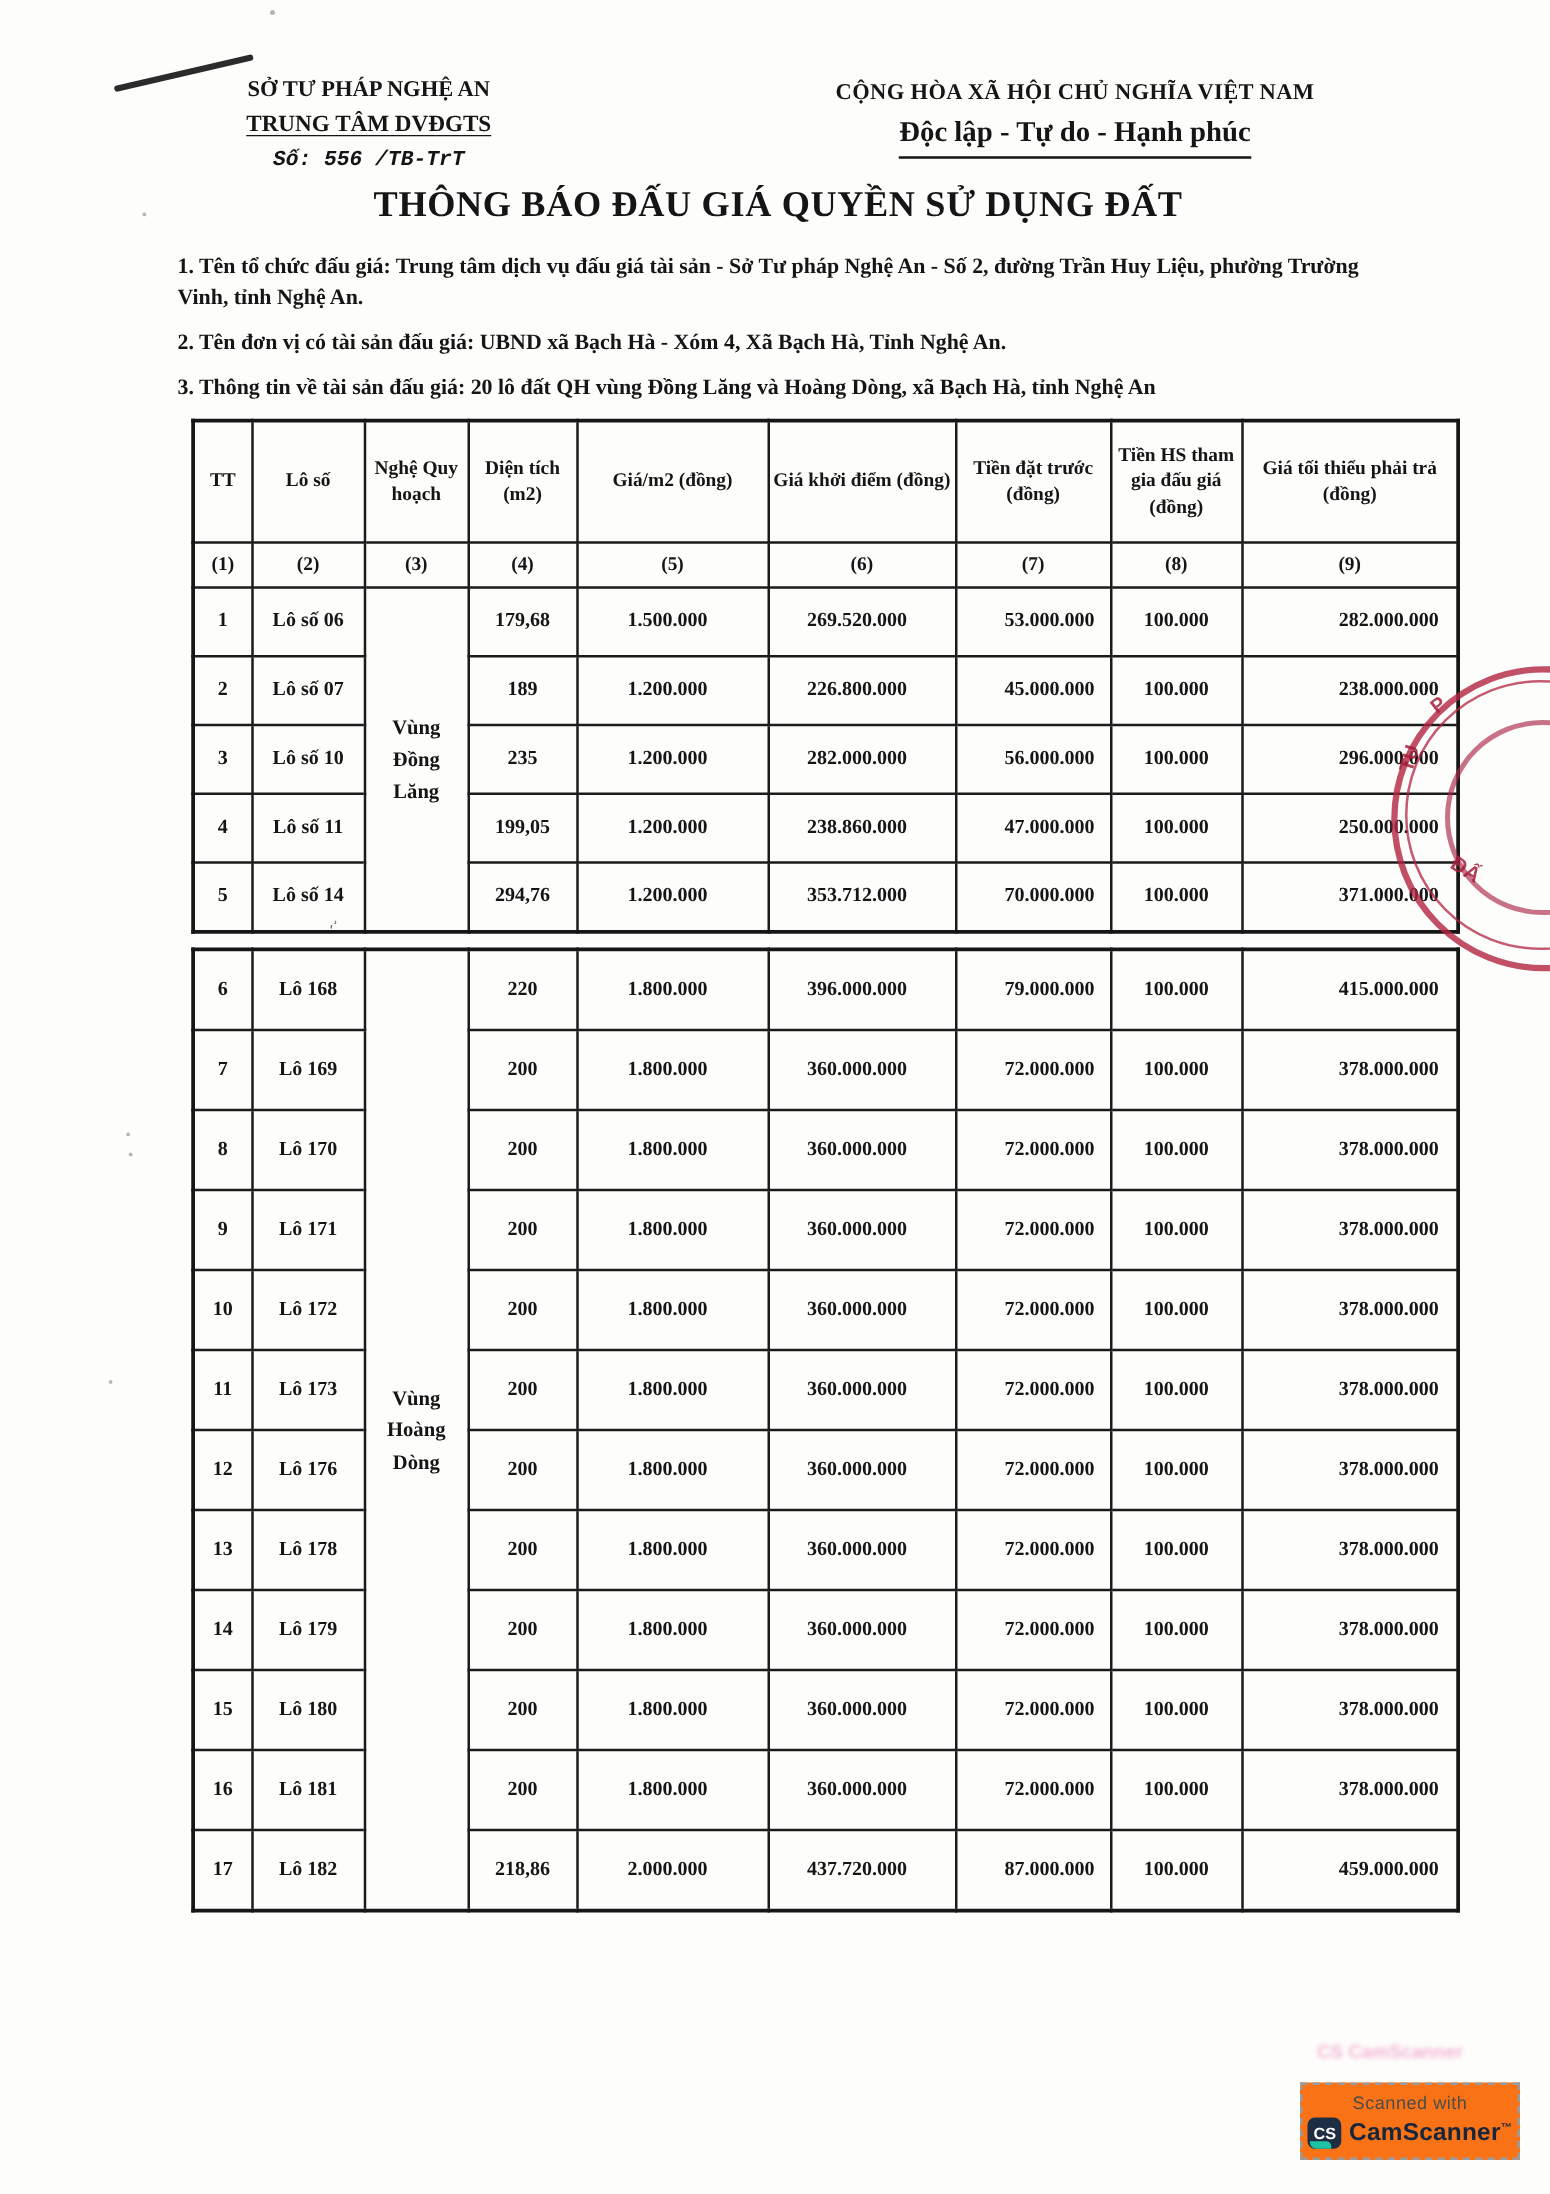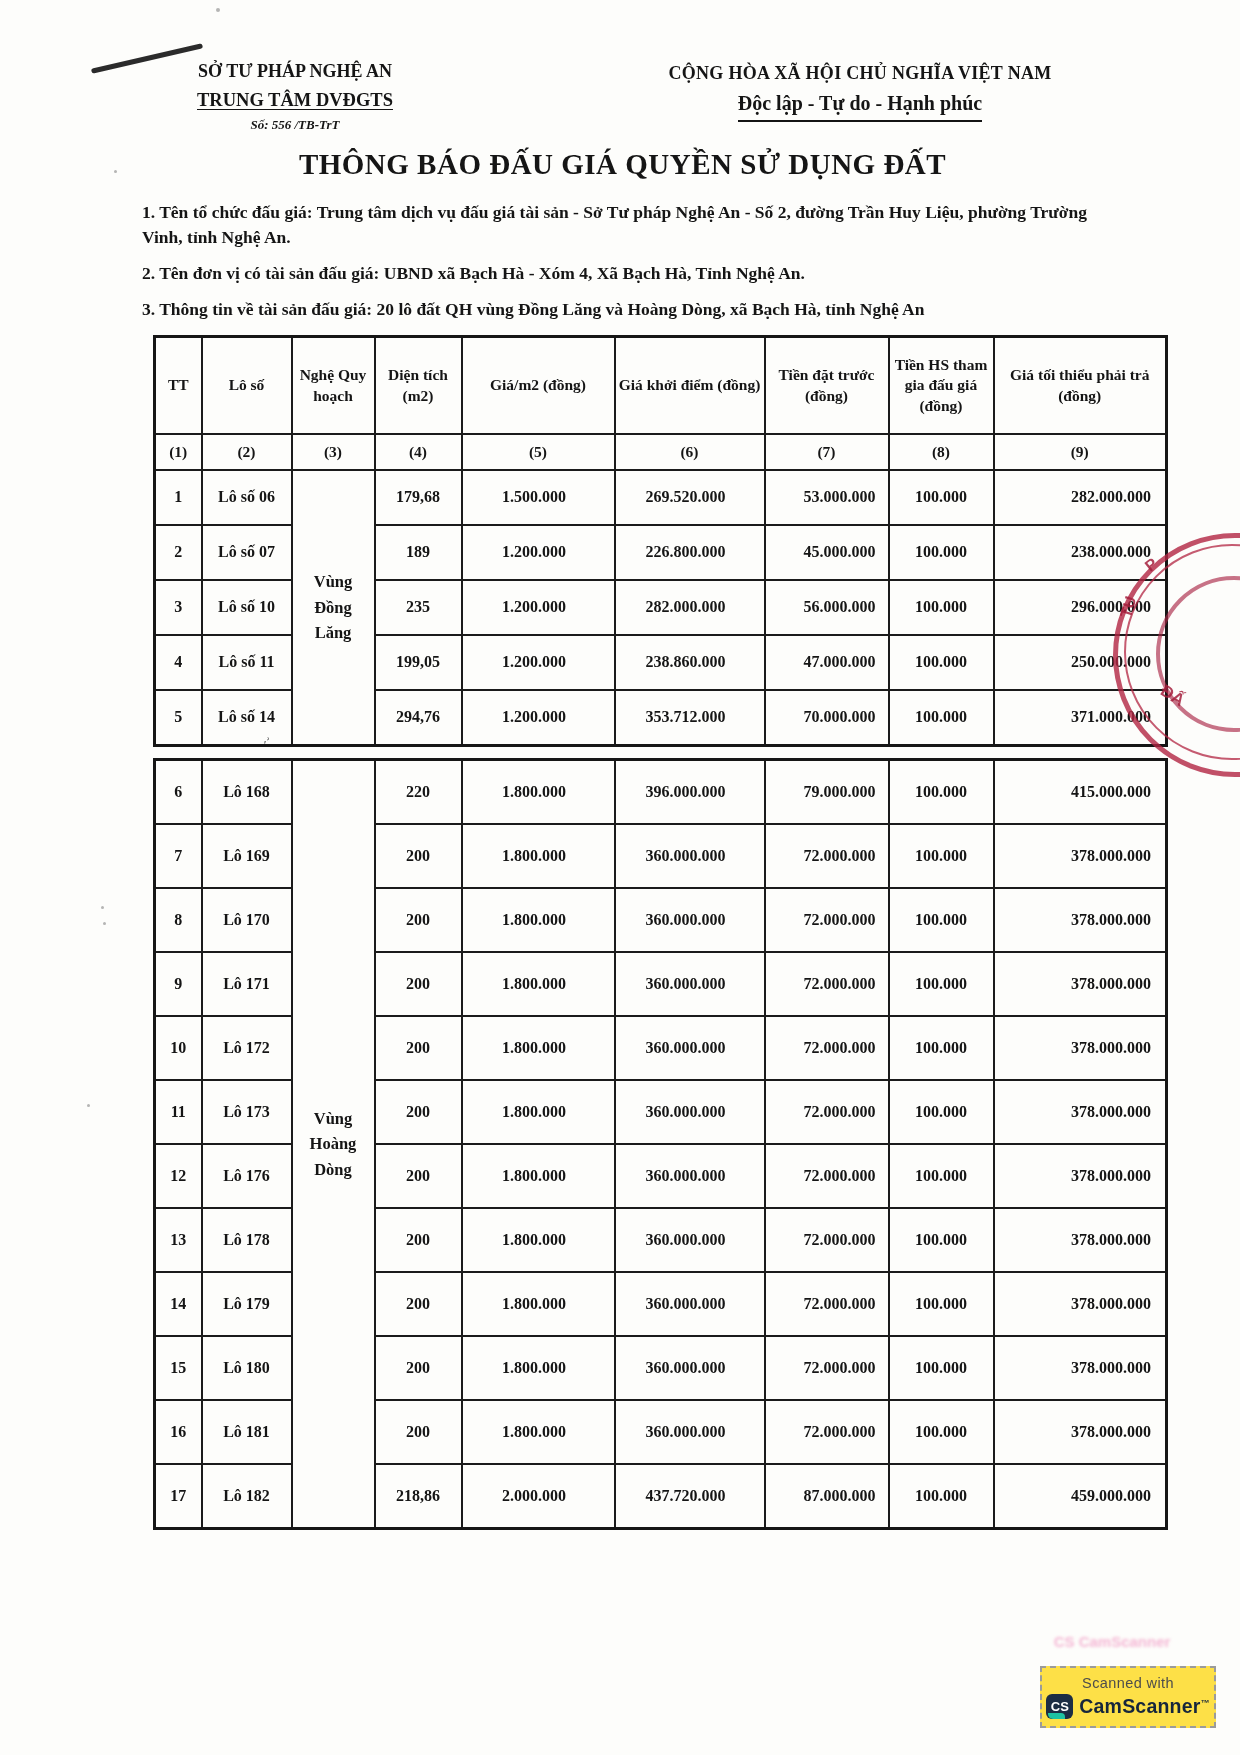--- a/index.html
+++ b/index.html
@@ -6,24 +6,24 @@
   .page{
     position:relative; width:1240px; height:1755px;
     background:#fdfdfb; overflow:hidden;
     font-family:"Liberation Serif","DejaVu Serif",serif;
     color:#151515; font-weight:700;
   }
   
   .hdr-left{position:absolute; top:57px; left:170px; width:250px; text-align:center; line-height:1.6;}
   .hdr-left .l1{font-size:18px;}
   .hdr-left .l2{font-size:18.5px; text-decoration:underline; text-underline-offset:3px;}
-  .hdr-left .l3{font-size:13px; font-style:italic;}
+  .hdr-left .l3{font-size:17px; font-style:italic;font-family:Liberation Mono, monospace;}
   .hdr-right{position:absolute; top:60px; left:615px; width:490px; text-align:center; line-height:1.55;}
   .hdr-right .l1{font-size:18px; letter-spacing:.3px;}
-  .hdr-right .l2{font-size:20px; display:inline-block; border-bottom:2px solid #141414; padding-bottom:1px;}
+  .hdr-right .l2{font-size:23px; display:inline-block; border-bottom:2px solid #141414; padding-bottom:1px;}
   .hdr-right .l3{font-size:17.5px; font-style:italic; padding-left:60px;}
   
   .title{position:absolute; top:148px; left:130px; width:985px; text-align:center;
          font-size:29px; letter-spacing:.5px;}
   .paras{position:absolute; top:200px; left:142px; width:972px;}
   .paras p{margin:0 0 11px 0; font-size:17.5px; line-height:1.42;}
   
   .tbl{position:absolute; left:153px; border-collapse:collapse; table-layout:fixed; width:1012px;
        background:transparent;}
   .tbl td,.tbl th{border:2px solid #1b1b1b; font-size:16px; line-height:1.3; overflow:hidden;}
@@ -53,21 +53,21 @@
               font-family:"Liberation Sans",sans-serif; font-weight:700;}
   .frag-1{left:1146px; top:556px; transform:rotate(-38deg);}
   .frag-2{left:1118px; top:598px; transform:rotate(-74deg);}
   .frag-3{left:1160px; top:686px; transform:rotate(32deg); font-size:17px;}
   .pen-mark-2{position:absolute; left:266px; top:728px; font-size:15px; color:#444; transform:rotate(10deg);}
   
   .pink-wm{position:absolute; left:1002px; top:1633px; width:220px; text-align:center;
            color:rgba(235,95,165,.45); filter:blur(1.6px);
            font:700 15px "Liberation Sans",sans-serif;}
   .cs-badge{position:absolute; left:1040px; top:1666px; width:172px; height:58px;
-            border:2px dashed #9b9b9b; background:#fde047;
+            border:2px dashed #9b9b9b; background:#f97316;
             display:flex; flex-direction:column; align-items:center; justify-content:center; gap:3px;
             font-family:"Liberation Sans",sans-serif;}
   .cs-line1{font-size:14.5px; color:#4c4c4c; font-weight:400; letter-spacing:.4px;}
   .cs-row{display:flex; align-items:center; gap:6px;}
   .cs-logo{position:relative; width:27px; height:25px; background:#1c2d44; border-radius:6px;
            display:flex; align-items:center; justify-content:center;}
   .cs-logo span{color:#fff; font-size:13px; font-weight:700;}
   .cs-logo i{position:absolute; left:2px; right:8px; bottom:0; height:6px; background:#1ec3a2;
              border-radius:0 4px 0 5px;}
   .cs-brand{font-size:19.5px; font-weight:700; color:#16263c; letter-spacing:.2px;}

